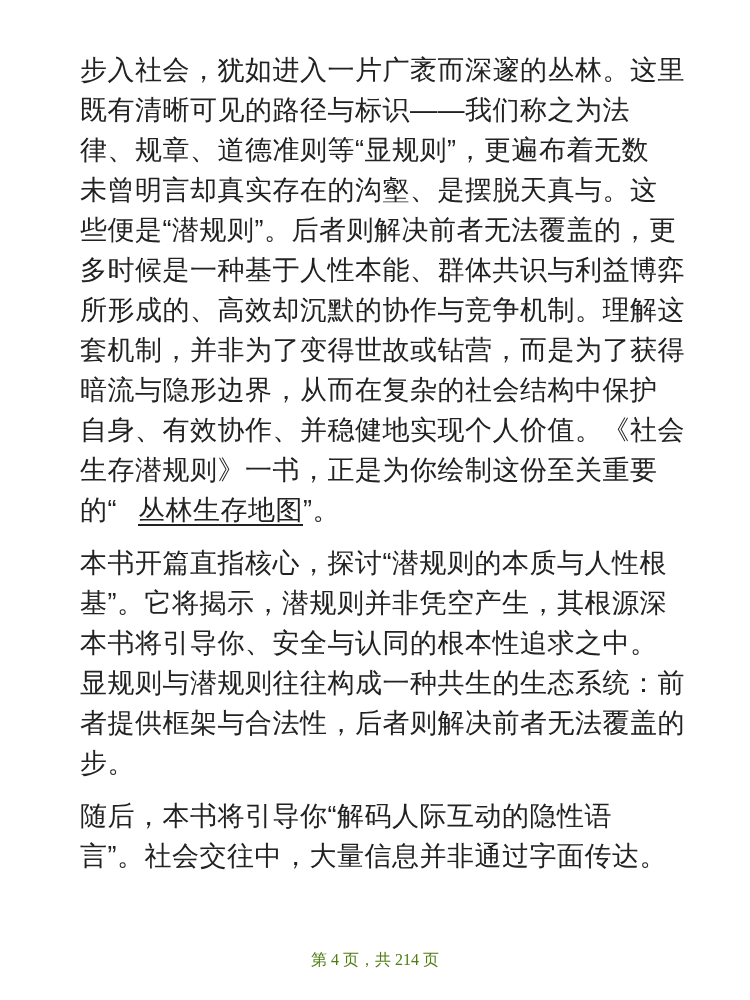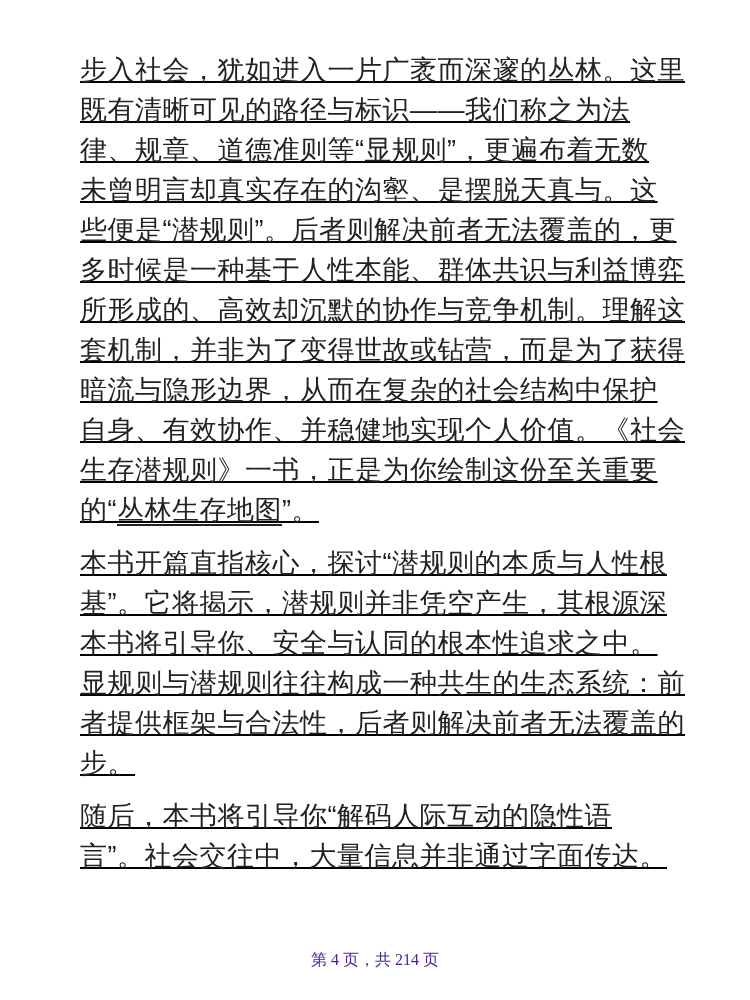--- a/index.html
+++ b/index.html
@@ -13,48 +13,48 @@
     height: 1000px;
     background: #ffffff;
     overflow: hidden;
     font-family: "Liberation Sans", "DejaVu Sans", sans-serif;
   }
   .content {
     position: absolute;
     top: 50px;
     left: 80px;
     width: 610px;
-    text-decoration: underline;
   }
   .para {
     margin: 0 0 13px 0;
     padding: 0;
   }
   .line {
     font-size: 27px;
     line-height: 40px;
     color: #222222;
     letter-spacing: 0.5px;
     white-space: nowrap;
     text-align: left;
   }
   .underline {
     text-decoration: underline;
     text-decoration-thickness: 2px;
     text-underline-offset: 5px;
+    margin-left: 21px;
   }
   .footer {
     position: absolute;
     top: 948px;
     left: 0;
     width: 750px;
     text-align: center;
     font-size: 16px;
     line-height: 24px;
-    color: #4c1d95;
+    color: #4d7c0f;
     font-family: "Liberation Serif", "DejaVu Serif", serif;
   }
 </style>
 </head>
 <body>
 
 <div class="page">
   <div class="content">
       <div class="para">
         <div class="line"><span>步入社会，犹如进入一片广袤而深邃的丛林。这里</span></div>

